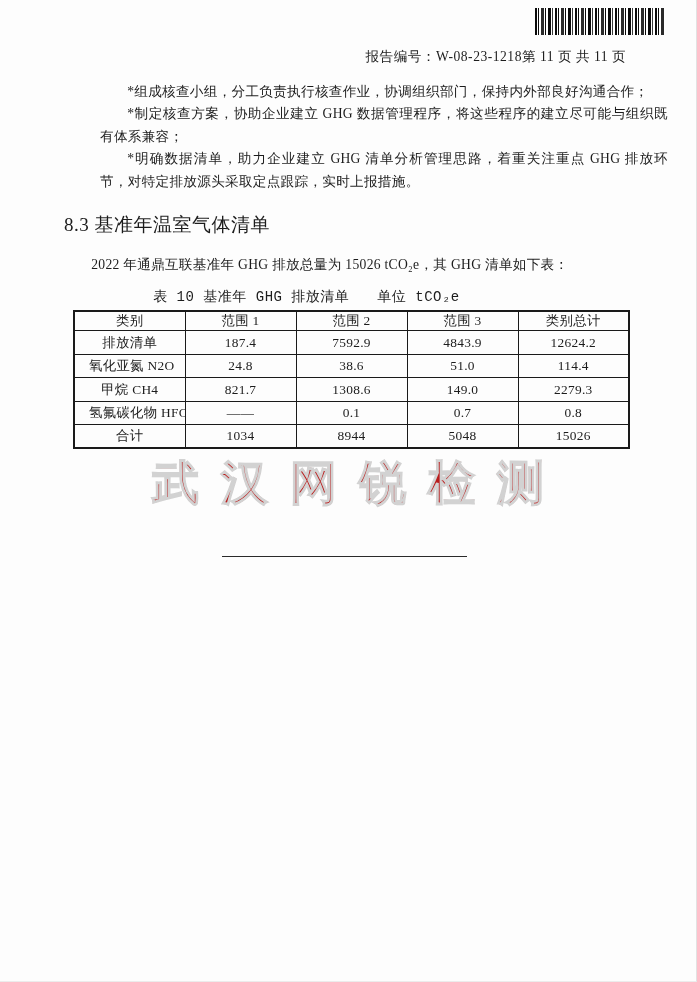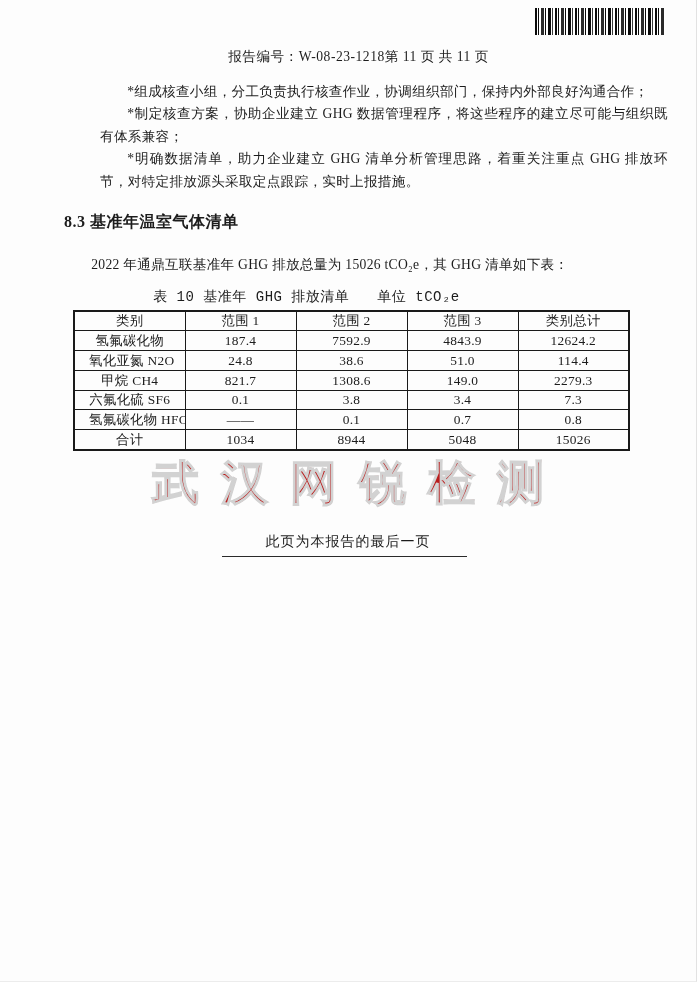--- a/index.html
+++ b/index.html
@@ -16,33 +16,33 @@
   }
   .barcode {
     position:absolute; top:8px; left:535px; width:130px; height:27px;
     background:repeating-linear-gradient(90deg,
       #0a0a0a 0 2px,#ffffff 2px 3px,#0a0a0a 3px 4px,#ffffff 4px 6px,
       #2a2a2a 6px 9px,#ffffff 9px 10px,#0a0a0a 10px 11px,#ffffff 11px 13px,
       #0a0a0a 13px 16px,#ffffff 16px 17px,#3a3a3a 17px 18px,#ffffff 18px 20px);
   }
   .header-row {
     position:absolute; top:48px; left:75px; right:70px;
-    display:flex; justify-content:center;
+    display:flex; justify-content:flex-end;
     font-size:13.6px; letter-spacing:0.5px;margin-left:16px;
   }
   .bullets {
     position:absolute; top:81px; left:64px; width:568px;
     font-size:13.6px; line-height:22.4px; text-align:justify;
     letter-spacing:0.3px;
     margin-left:36px;
   }
   .bullets p { text-indent:2em; }
   .section-title {
     position:absolute; top:212px; left:64px;
-    font-size:16px; font-weight:bold; letter-spacing:0.5px;
+    font-size:19px; font-weight:normal; letter-spacing:0.5px;
   }
   .intro {
     position:absolute; top:254px; left:64px; width:568px;
     font-size:13.6px; line-height:22px; text-indent:2em; letter-spacing:0.3px;font-family:Liberation Serif, serif;
   }
   .table-caption {
     position:absolute; top:288px; left:73px; width:557px;
     text-align:center; font-size:14px; letter-spacing:0.5px;
     transform:translateX(-45px);
     font-family:Liberation Mono, monospace;
@@ -111,62 +111,54 @@
       <tr>
           <th>类别</th>
           <th>范围 1</th>
           <th>范围 2</th>
           <th>范围 3</th>
           <th>类别总计</th>
         </tr>
     </thead>
     <tbody>
         <tr>
-          <td>氢氟碳化物</td>
+          <td>排放清单</td>
           <td>187.4</td>
           <td>7592.9</td>
           <td>4843.9</td>
           <td>12624.2</td>
         </tr>
         <tr>
           <td>氧化亚氮 N2O</td>
           <td>24.8</td>
           <td>38.6</td>
           <td>51.0</td>
           <td>114.4</td>
         </tr>
         <tr>
           <td>甲烷 CH4</td>
           <td>821.7</td>
           <td>1308.6</td>
           <td>149.0</td>
           <td>2279.3</td>
         </tr>
         <tr>
-          <td>六氟化硫 SF6</td>
-          <td>0.1</td>
-          <td>3.8</td>
-          <td>3.4</td>
-          <td>7.3</td>
-        </tr>
-        <tr>
           <td>氢氟碳化物 HFC</td>
           <td>——</td>
           <td>0.1</td>
           <td>0.7</td>
           <td>0.8</td>
         </tr>
         <tr>
           <td>合计</td>
           <td>1034</td>
           <td>8944</td>
           <td>5048</td>
           <td>15026</td>
         </tr>
       </tbody>
   </table>
 
   <div class="watermark">武汉网锐检测</div>
 
-  <div class="footer-note">此页为本报告的最后一页</div>
   <div class="footer-line"></div>
 
 </div>
 
 </body></html>

